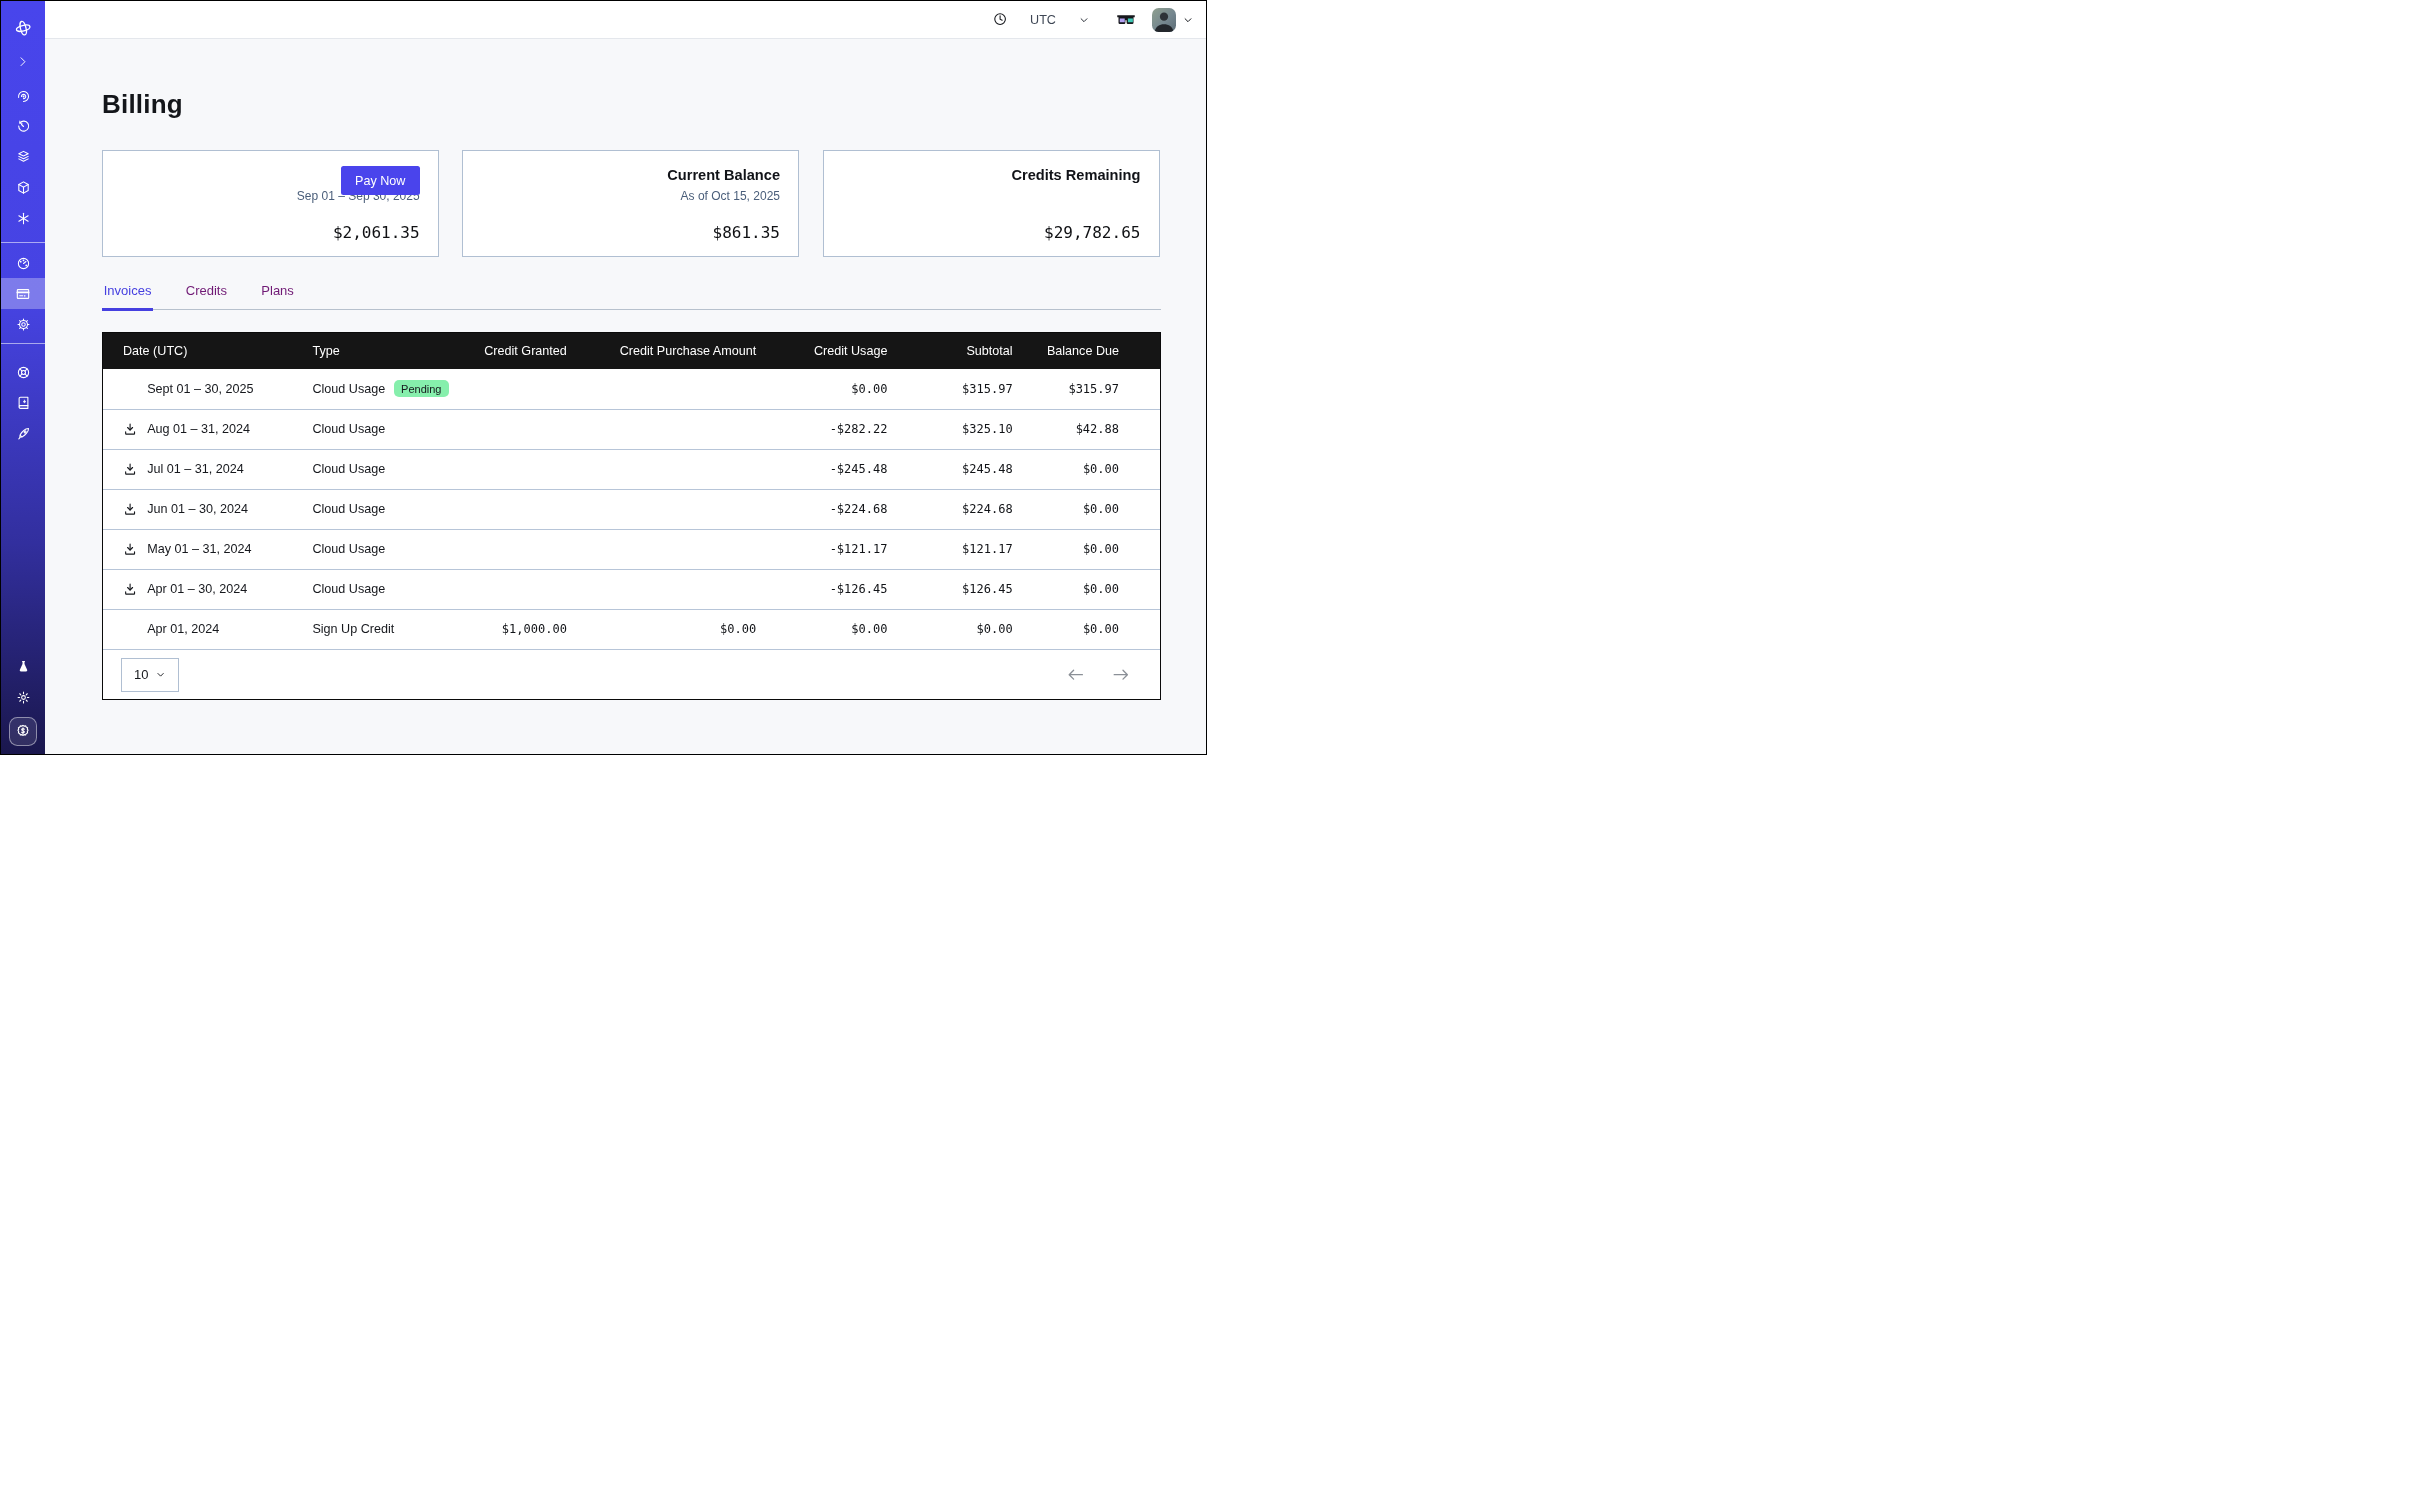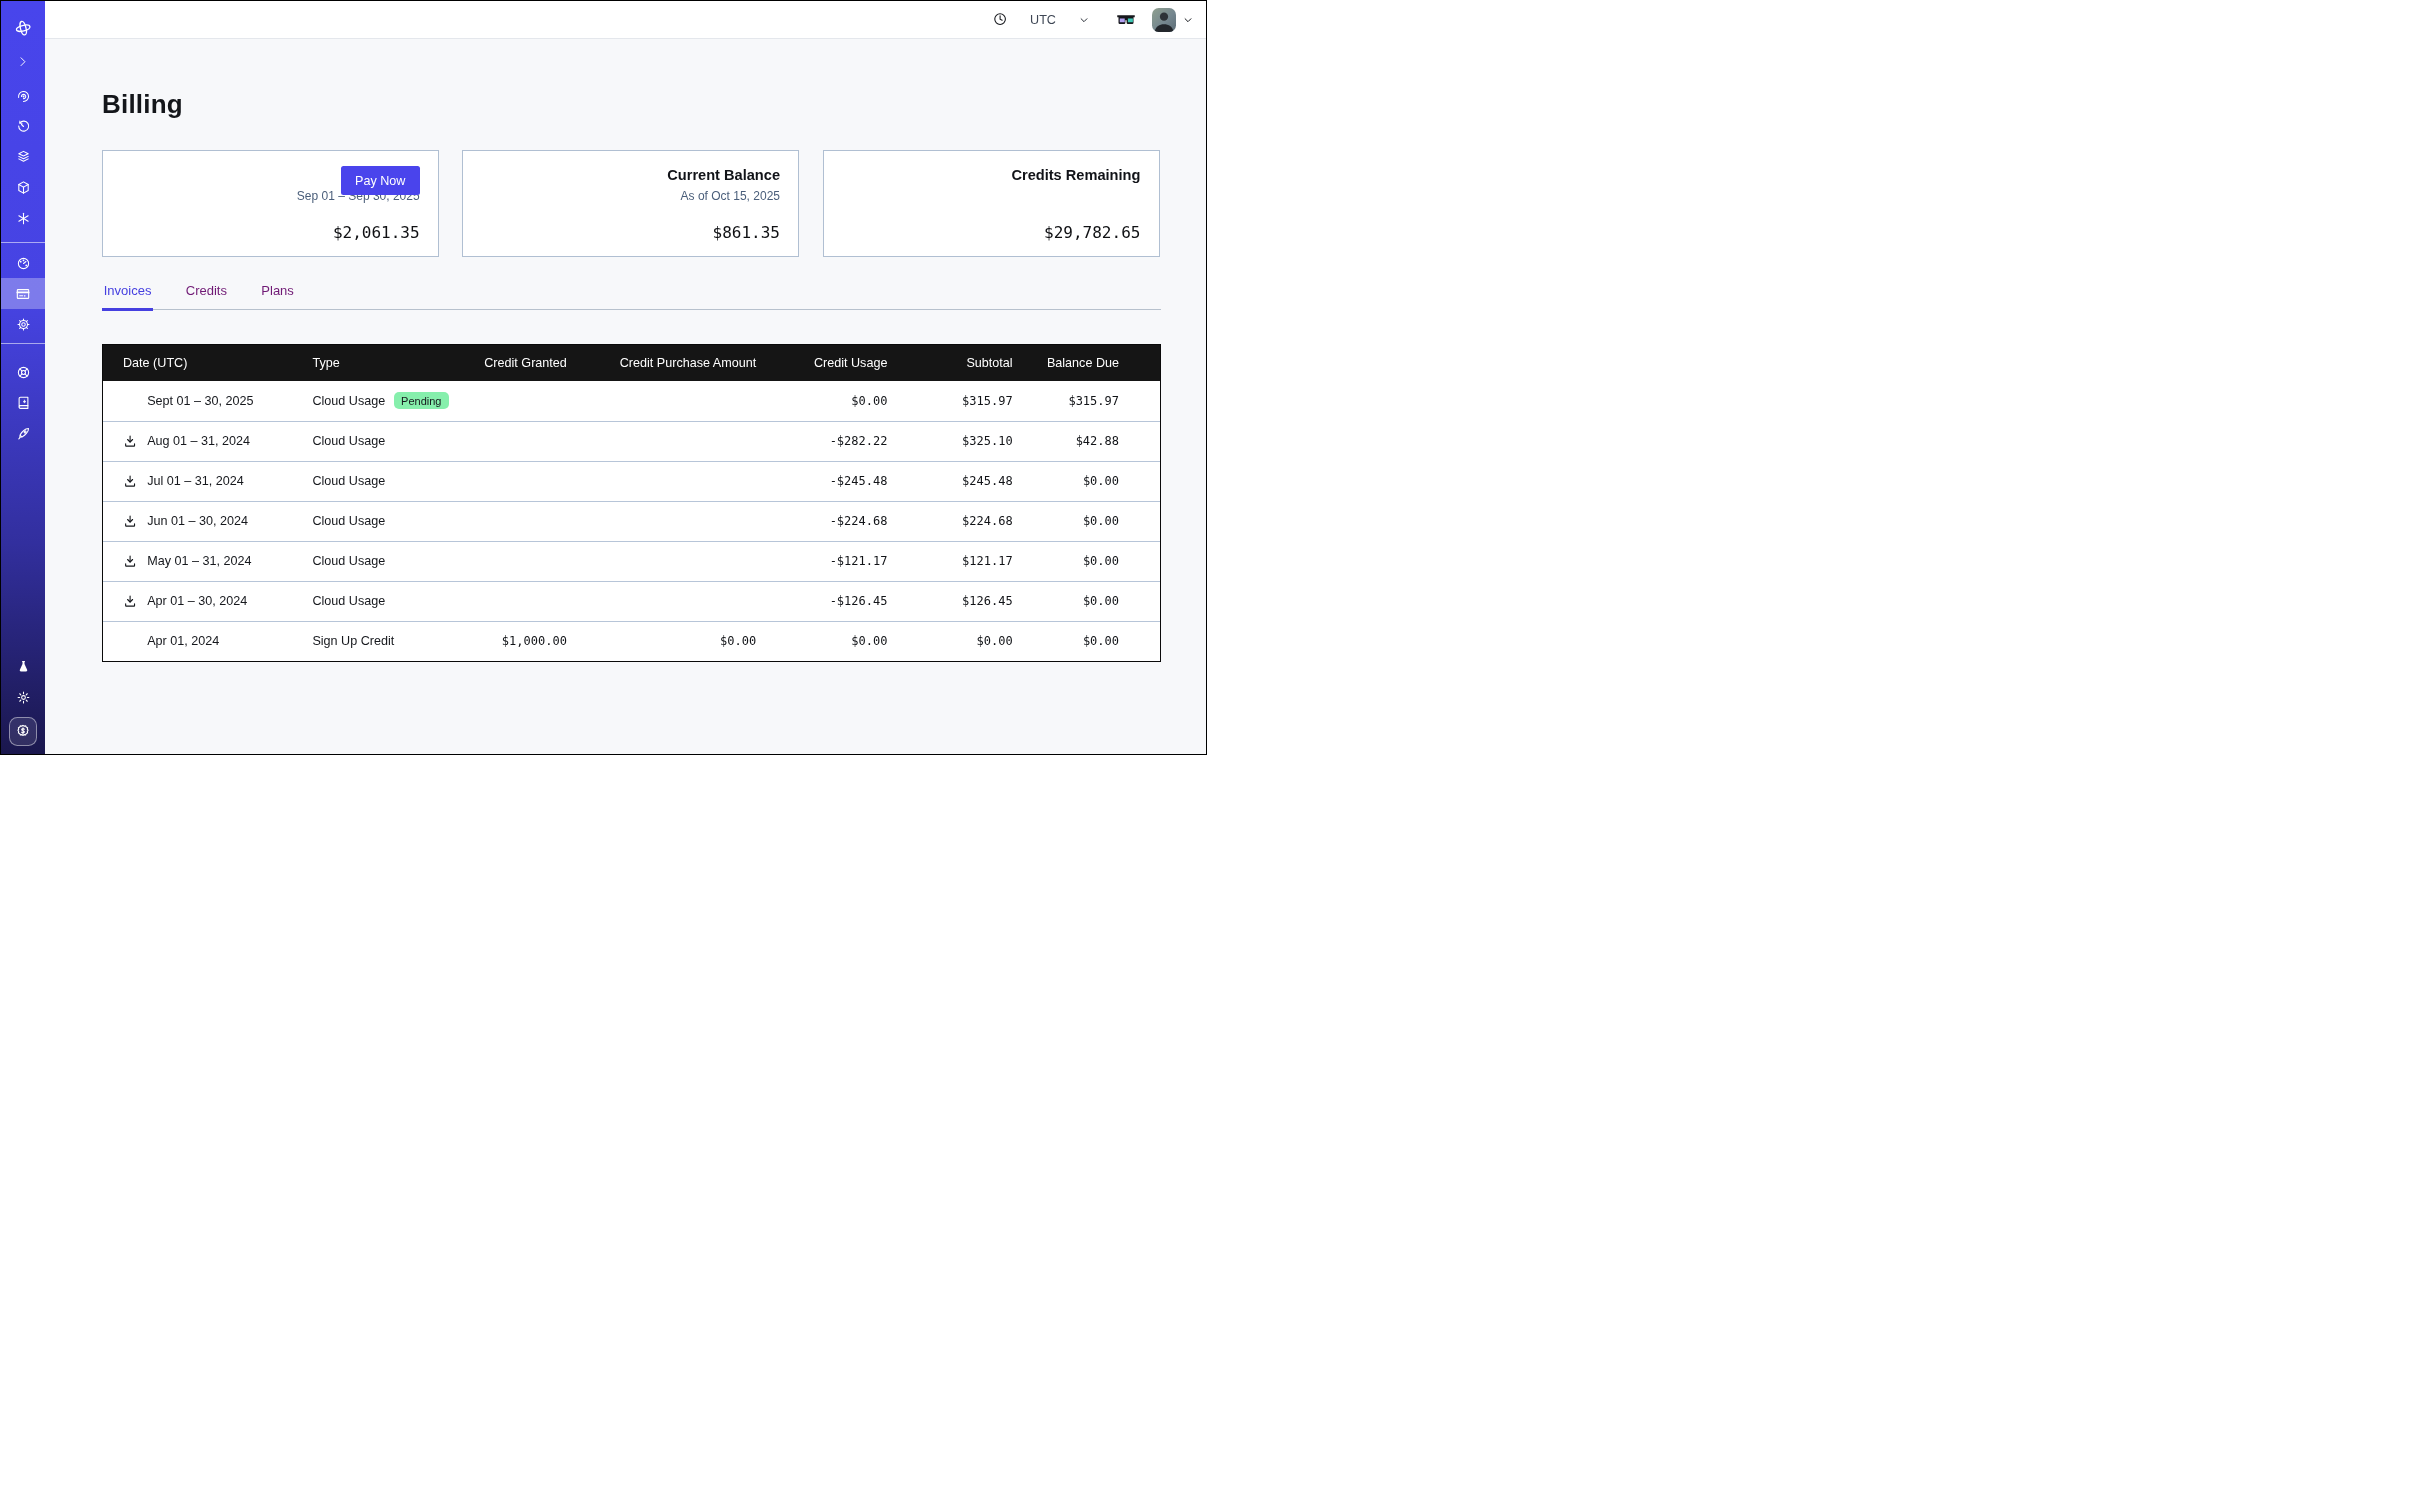--- a/index.html
+++ b/index.html
@@ -40,21 +40,21 @@
   .pay-btn { position:absolute; right:18.4px; top:15px; background:#4a44ec; color:#fff; border:none; font-family:inherit;
     font-size:12.6px; padding:7.5px 14.2px; border-radius:2.5px; cursor:pointer; }
 
   
   .tabs { margin-top:26px; width:1059px; border-bottom:0.8px solid #b7c1cd; display:flex; }
   .tab { font-size:13px; color:#701a75; padding:0 1.7px 11px 1.7px; margin-right:31px; cursor:pointer; position:relative; }
   .tab.active { color:#4640e0; }
   .tab.active::after { content:""; position:absolute; left:0; right:0; bottom:-1.7px; height:2.5px; background:#4640e0; }
 
   
-  .table-wrap { margin-top:34px; width:1059px; background:#fff; border:1.3px solid #0a0a0a; }
+  .table-wrap { margin-top:22px; width:1059px; background:#fff; border:1.3px solid #0a0a0a; }
   table { border-collapse:collapse; table-layout:fixed; width:100%; }
   col.c1{width:209px;} col.c2{width:159px;} col.c3{width:95px;} col.c4{width:189px;}
   col.c5{width:131px;} col.c6{width:125px;} col.c7{width:147px;}
   thead th { background:#151515; color:#fff; font-weight:500; font-size:12.6px; height:36px; text-align:left; padding:0; }
   thead th.num { text-align:right; }
   thead th:first-child { padding-left:20px; }
   thead th:last-child { padding-right:41px; }
   tbody td { height:40px; font-size:12.6px; color:#16181d; border-top:0.8px solid #b7c5d8; padding:0; vertical-align:middle; }
   tbody tr:first-child td { border-top:none; }
   td.num { text-align:right; font-family:"DejaVu Sans Mono", monospace; font-size:12px; color:#111317; }
@@ -459,16 +459,36 @@
     </td>
     <td class="num row-granted val-green">$1,000.00</td>
     <td class="num row-purchase">$0.00</td>
     <td class="num val-blue row-usage">$0.00</td>
     <td class="num row-subtotal">$0.00</td>
     <td class="num row-balance">$0.00</td>
   </tr>
 </tbody>
       </table>
 
+      <div class="table-footer">
+        <div class="page-size">
+          <span>10</span>
+          <svg width="9.2" height="9.2" viewBox="0 0 24 24" style="stroke:#16181d;fill:none;stroke-width:2.4;stroke-linecap:round;stroke-linejoin:round">
+              <polyline points="5,9 12,16 19,9"></polyline>
+            </svg>
+        </div>
+        <div class="pager-arrows">
+          <div class="arrow-btn">
+            <svg width="17.6" height="13.4" viewBox="0 0 24 18">
+                <path d="M21 9H3M9 3L3 9l6 6"></path>
+              </svg>
+          </div>
+          <div class="arrow-btn">
+            <svg width="17.6" height="13.4" viewBox="0 0 24 18">
+                <path d="M3 9h18M15 3l6 6-6 6"></path>
+              </svg>
+          </div>
+        </div>
+      </div>
     </div>
   </main>
 </div>
 
 
 </body></html>

